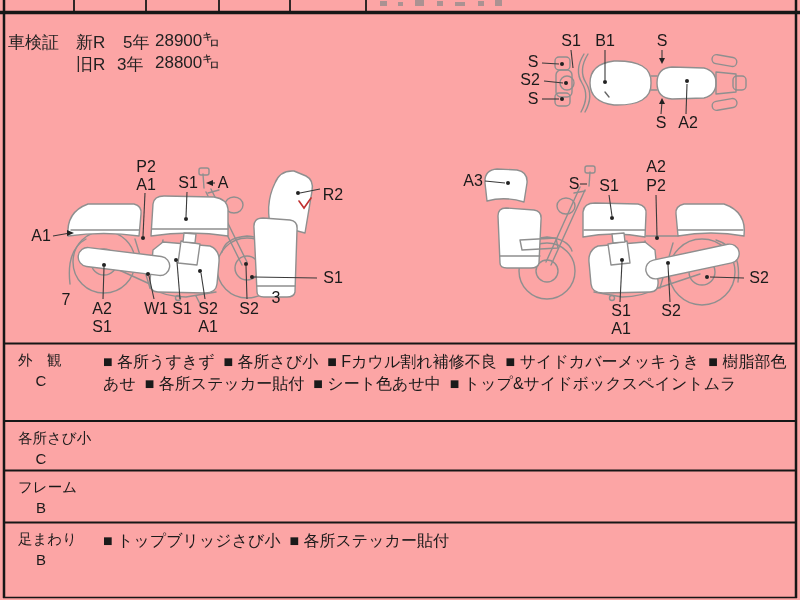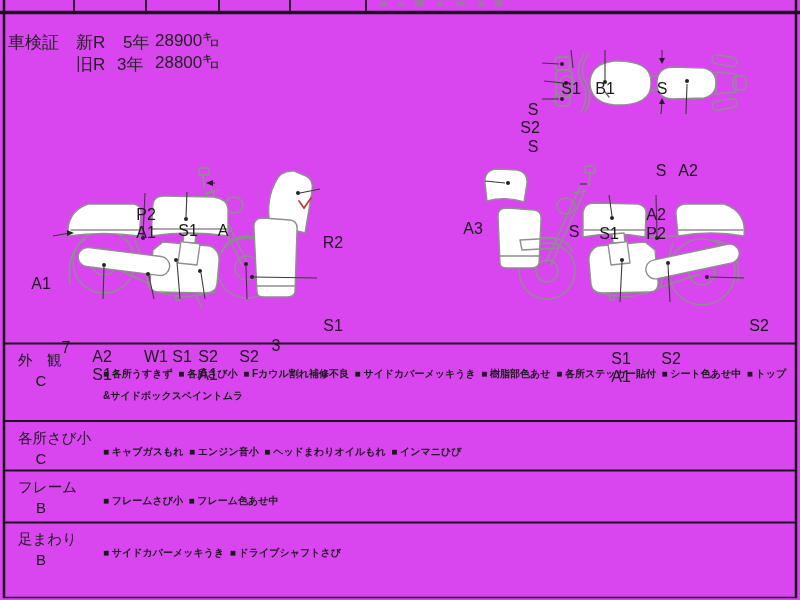--- a/index.html
+++ b/index.html
@@ -1,26 +1,26 @@
 <!DOCTYPE html>
 <html><head>
 <meta charset="utf-8">
 <style>
   html,body{margin:0;padding:0;background:#fff;}
-  .page{position:relative;width:800px;height:600px;background:#d946ef;overflow:hidden;
+  .page{position:relative;width:800px;height:600px;background:#fca5a5;overflow:hidden;
         font-family:"Liberation Sans","DejaVu Sans",sans-serif;color:#1c1c1c;}
   svg.art{position:absolute;left:0;top:0;}
   .cert{position:absolute;font-size:17px;white-space:nowrap;color:#222;}
   .lbl{position:absolute;transform:translate(-50%,-50%);font-size:16px;line-height:1;
-       white-space:nowrap;color:#1a1a1a;margin-top:48px;}
+       white-space:nowrap;color:#1a1a1a;}
   .trow{position:absolute;left:3px;width:793px;}
   .tname{position:absolute;left:15px;top:8px;font-size:14.5px;color:#1a1a1a;}
   .tgrade{position:absolute;left:16px;top:29px;width:44px;text-align:center;font-size:15px;color:#1a1a1a;}
-  .titems{position:absolute;left:100px;top:20px;width:690px;font-size:10px;line-height:22px;
-          white-space:pre-wrap;color:#1a1a1a;font-weight:bold;}
+  .titems{position:absolute;left:100px;top:8px;width:690px;font-size:16px;line-height:22px;
+          white-space:pre-wrap;color:#1a1a1a;}
 </style>
 </head>
 <body>
 
 <div class="page">
 
   <svg class="art" width="800" height="600" viewBox="0 0 800 600">
 
     <g stroke="#1a1a1a" stroke-width="1.8">
       <line x1="74" y1="0" x2="74" y2="11"></line>
@@ -232,26 +232,24 @@
   <span class="lbl" style="left:671px;top:311px">S2</span>
 
   <div class="trow" style="top:343px;height:78px">
     <span class="tname">外　観</span>
     <span class="tgrade">C</span>
     <div class="titems">■ 各所うすきず  ■ 各所さび小  ■ Fカウル割れ補修不良  ■ サイドカバーメッキうき  ■ 樹脂部色あせ  ■ 各所ステッカー貼付  ■ シート色あせ中  ■ トップ&amp;サイドボックスペイントムラ</div>
   </div>
   <div class="trow" style="top:421px;height:49px">
     <span class="tname">各所さび小</span>
     <span class="tgrade">C</span>
-    <div class="titems">■ キャブガスもれ  ■ エンジン音小  ■ ヘッドまわりオイルもれ  ■ インマニひび</div>
   </div>
   <div class="trow" style="top:470px;height:52px">
     <span class="tname">フレーム</span>
     <span class="tgrade">B</span>
-    <div class="titems">■ フレームさび小  ■ フレーム色あせ中</div>
   </div>
   <div class="trow" style="top:522px;height:92px">
     <span class="tname">足まわり</span>
     <span class="tgrade">B</span>
-    <div class="titems">■ サイドカバーメッキうき  ■ ドライブシャフトさび</div>
+    <div class="titems">■ トップブリッジさび小  ■ 各所ステッカー貼付</div>
   </div>
 
 </div>
 
 </body></html>

